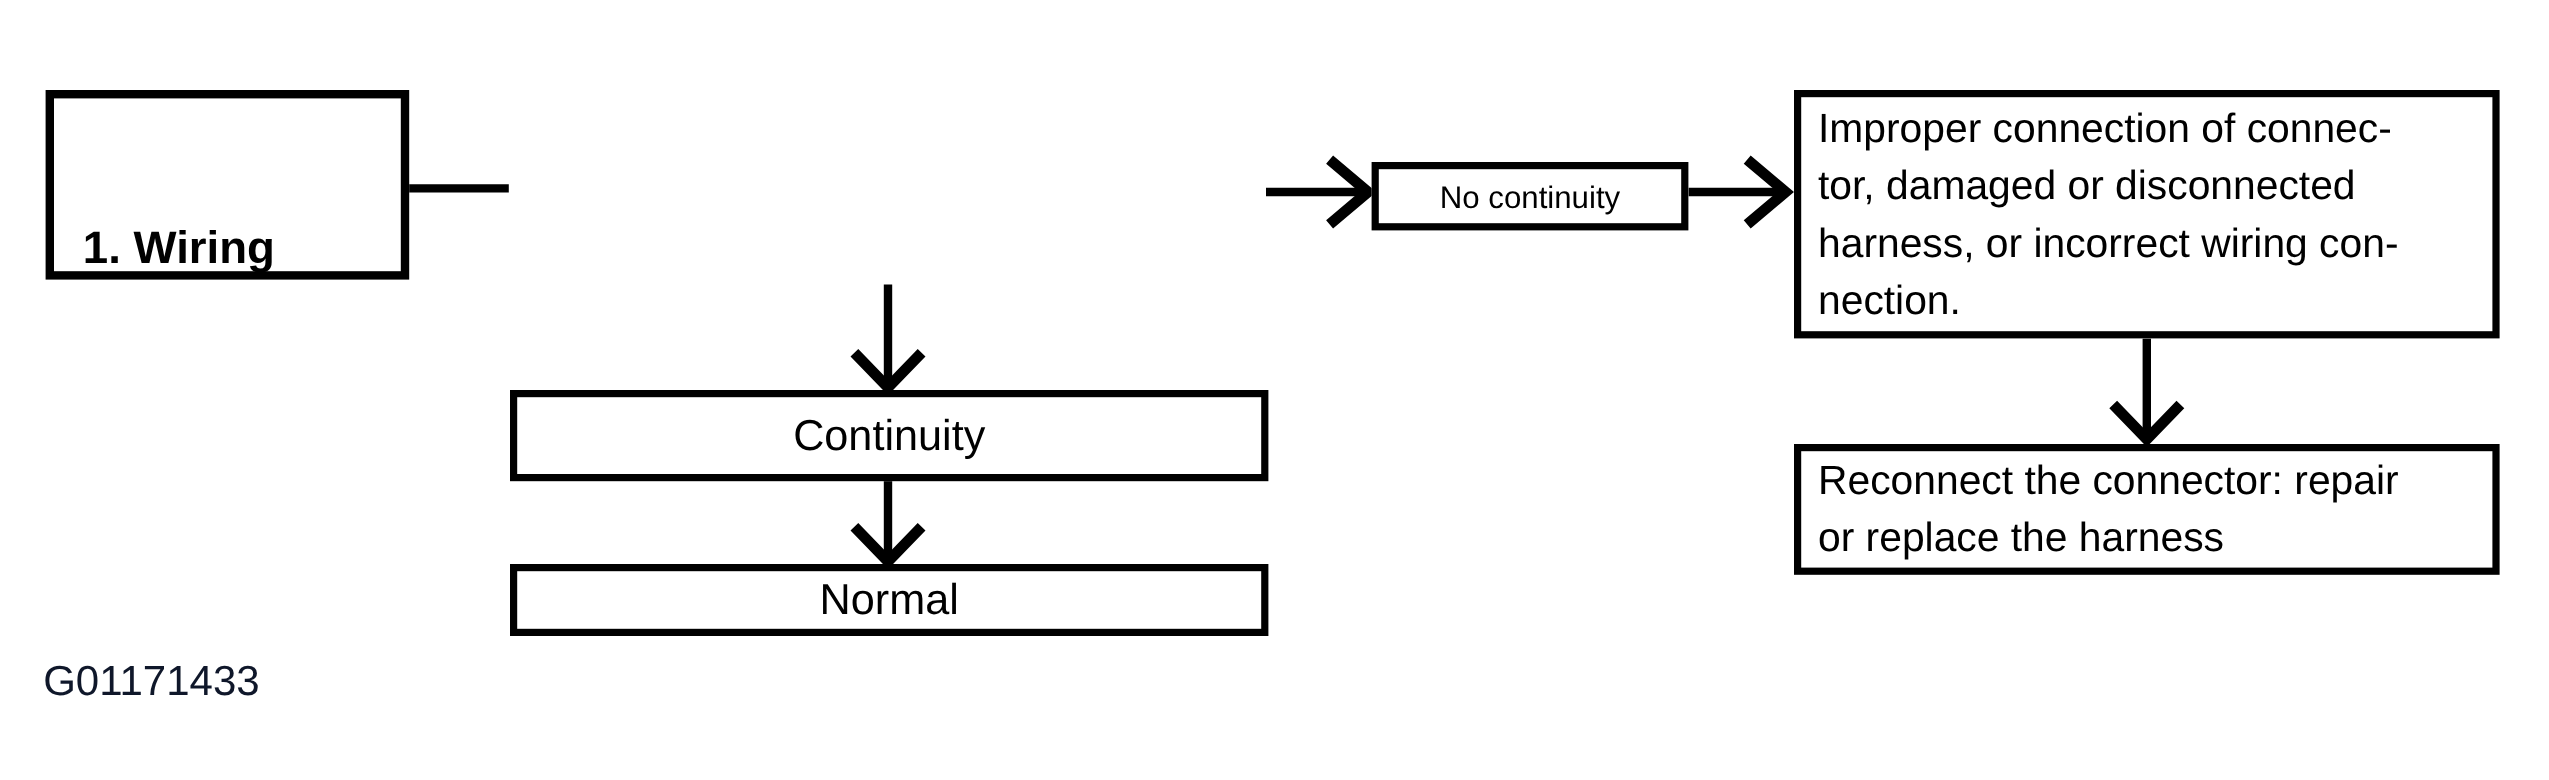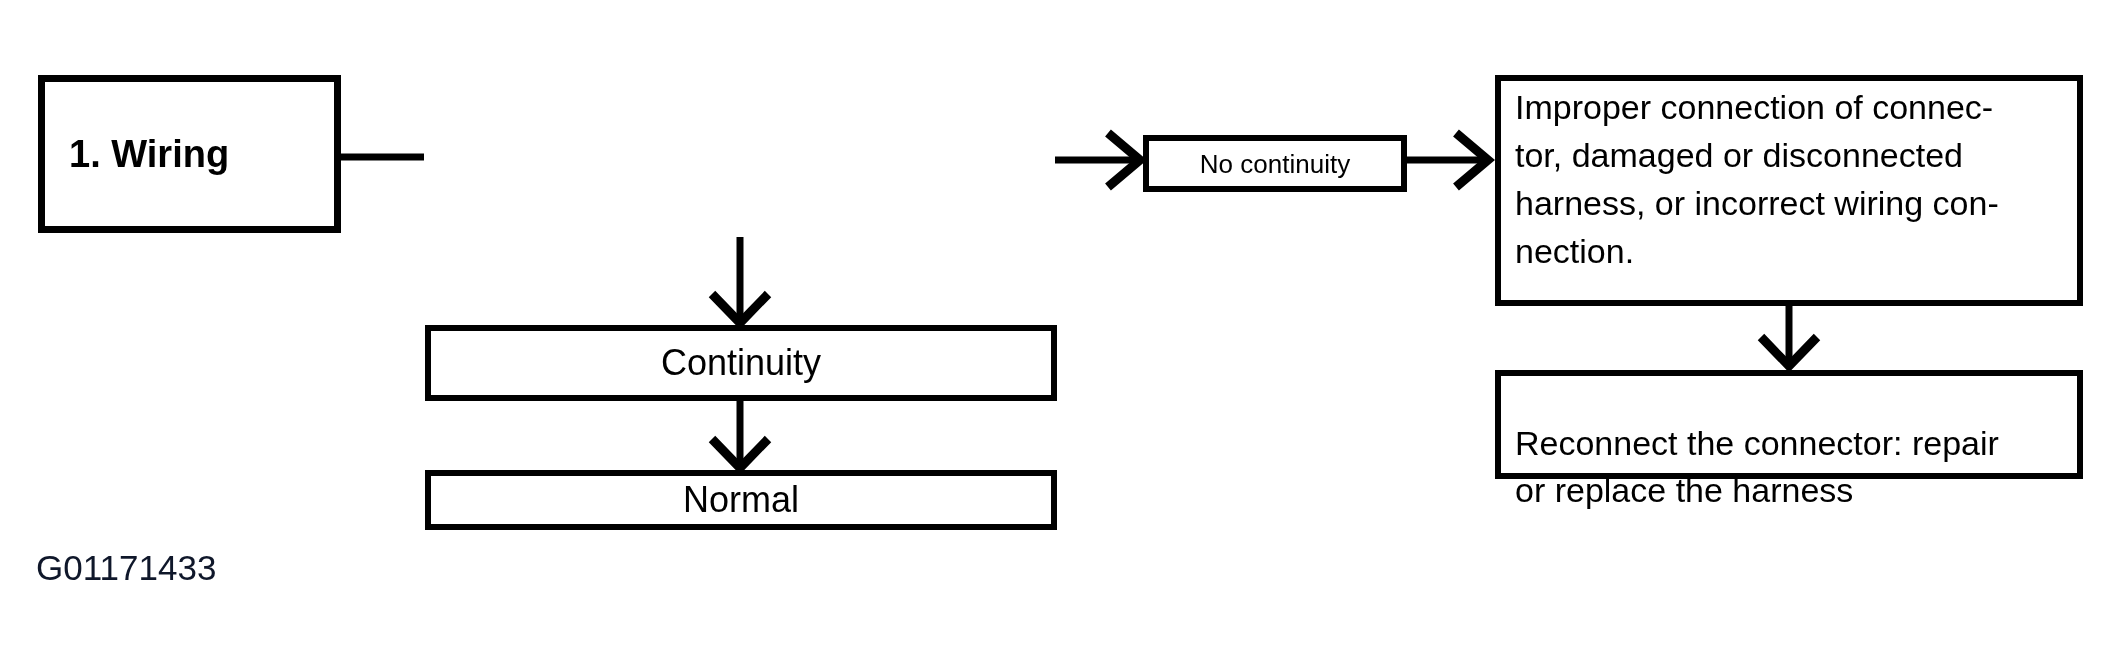--- a/index.html
+++ b/index.html
@@ -44,35 +44,35 @@
     align-items: center;
     justify-content: center;
   }
   .box.center .txt {
     padding: 0;
     line-height: 1;
   }
   #box-wiring {
     left: 38px; top: 75px; width: 303px; height: 158px;
     border-width: 7px;
-    display: flex; align-items: center;
+    display: flex; align-items: flex-end;
   }
   #box-wiring .txt {
     font-weight: bold;
     font-size: 38px;
     padding-left: 24px;
     line-height: 1;
   }
   #box-check { left: 422px; top: 75px; width: 635px; height: 162px; }
   #box-nocontinuity { left: 1143px; top: 135px; width: 264px; height: 57px; }
   #box-nocontinuity .txt { font-size: 26px; }
-  #box-improper { left: 1495px; top: 75px; width: 588px; height: 231px; }
+  #box-improper { left: 1495px; top: 75px; width: 588px; height: 207px; }
   #box-improper .txt { font-size: 34px; padding-top: 2px; }
   #box-reconnect { left: 1495px; top: 370px; width: 588px; height: 109px; }
-  #box-reconnect .txt { font-size: 34px; line-height: 47px; padding-top: 2px; margin-top: 42px; }
+  #box-reconnect .txt { font-size: 34px; line-height: 47px; padding-top: 2px; }
   #box-continuity { left: 425px; top: 325px; width: 632px; height: 76px; }
   #box-normal { left: 425px; top: 470px; width: 632px; height: 60px; }
   .figid {
     position: absolute;
     left: 36px;
     top: 549px;
     font-size: 35px;
     line-height: 1.1;
     color: #0f172a;
   }

